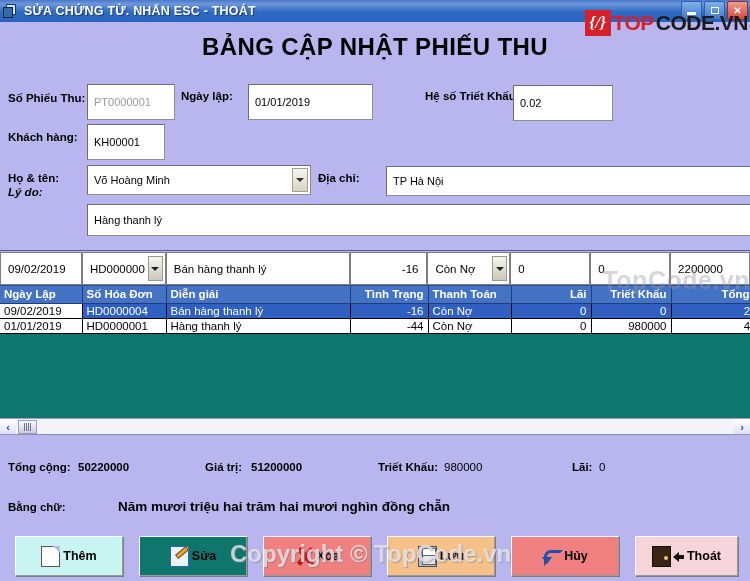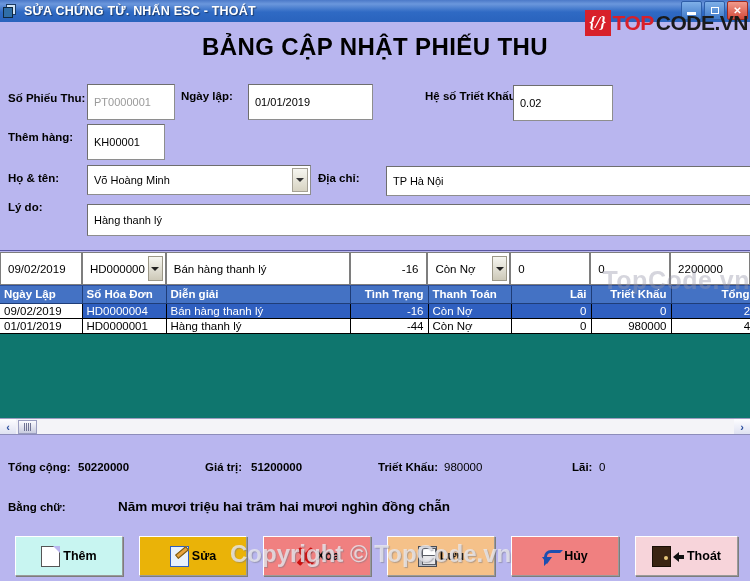--- a/index.html
+++ b/index.html
@@ -307,35 +307,35 @@
 
 <div class="lbl" style="left:8px; top:92px;">Số Phiếu Thu:</div>
 <div class="tbox ro" style="left:87px; top:84px; width:88px; height:36px;">PT0000001</div>
 
 <div class="lbl" style="left:181px; top:90px;">Ngày lập:</div>
 <div class="tbox" style="left:248px; top:84px; width:125px; height:36px;">01/01/2019</div>
 
 <div class="lbl" style="left:425px; top:90px;">Hệ số Triết Khấu:</div>
 <div class="tbox" style="left:513px; top:85px; width:100px; height:36px;">0.02</div>
 
-<div class="lbl" style="left:8px; top:131px;">Thêm hàng:</div>
+<div class="lbl" style="left:8px; top:131px;">Khách hàng:</div>
 <div class="tbox" style="left:87px; top:124px; width:78px; height:36px;">KH00001</div>
 
 <div class="lbl" style="left:8px; top:172px;text-align:right;">Họ &amp; tên:</div>
 <div class="tbox combo" style="left:87px; top:165px; width:224px; height:30px;">
   <span>Võ Hoàng Minh</span>
   <span class="arrow">
       <i></i>
     </span>
 </div>
 
 <div class="lbl" style="left:318px; top:172px;">Địa chỉ:</div>
 <div class="tbox" style="left:386px; top:166px; width:372px; height:30px;">TP Hà Nội</div>
 
-<div class="lbl" style="left:8px; top:201px;">Lý do:</div>
+<div class="lbl" style="left:8px; top:186px;font-style:italic;">Lý do:</div>
 <div class="tbox" style="left:87px; top:204px; width:671px; height:32px;">Hàng thanh lý</div>
 
 <div id="entryrow">
   <div class="ecell" style="width:82px;">09/02/2019</div>
   <div class="ecell" style="width:84px;">
     <span>HD000000</span>
     <span class="arrow">
         <i></i>
       </span>
   </div>
@@ -425,21 +425,21 @@
 </div>
 
 <div id="bangchu-lbl">Bằng chữ:</div>
 <div id="bangchu-val">Năm mươi triệu hai trăm hai mươi nghìn đồng chẵn</div>
 
 <div id="btnbar">
     <div class="btn" style="left: 15px; width: 108px; background: rgb(200, 245, 241);">
       <span class="ic ic-page"></span>
       <span>Thêm</span>
     </div>
-    <div class="btn" style="left: 139px; width: 108px; background: #eab308;">
+    <div class="btn" style="left: 139px; width: 108px; background: #0f766e;">
       <span class="ic ic-edit"></span>
       <span>Sửa</span>
     </div>
     <div class="btn" style="left: 263px; width: 108px; background: rgb(240, 128, 128);">
       <span class="ic ic-x"></span>
       <span>Xóa</span>
     </div>
     <div class="btn" style="left: 387px; width: 108px; background: rgb(245, 193, 137);">
       <span class="ic ic-save"></span>
       <span>Lưu</span>

